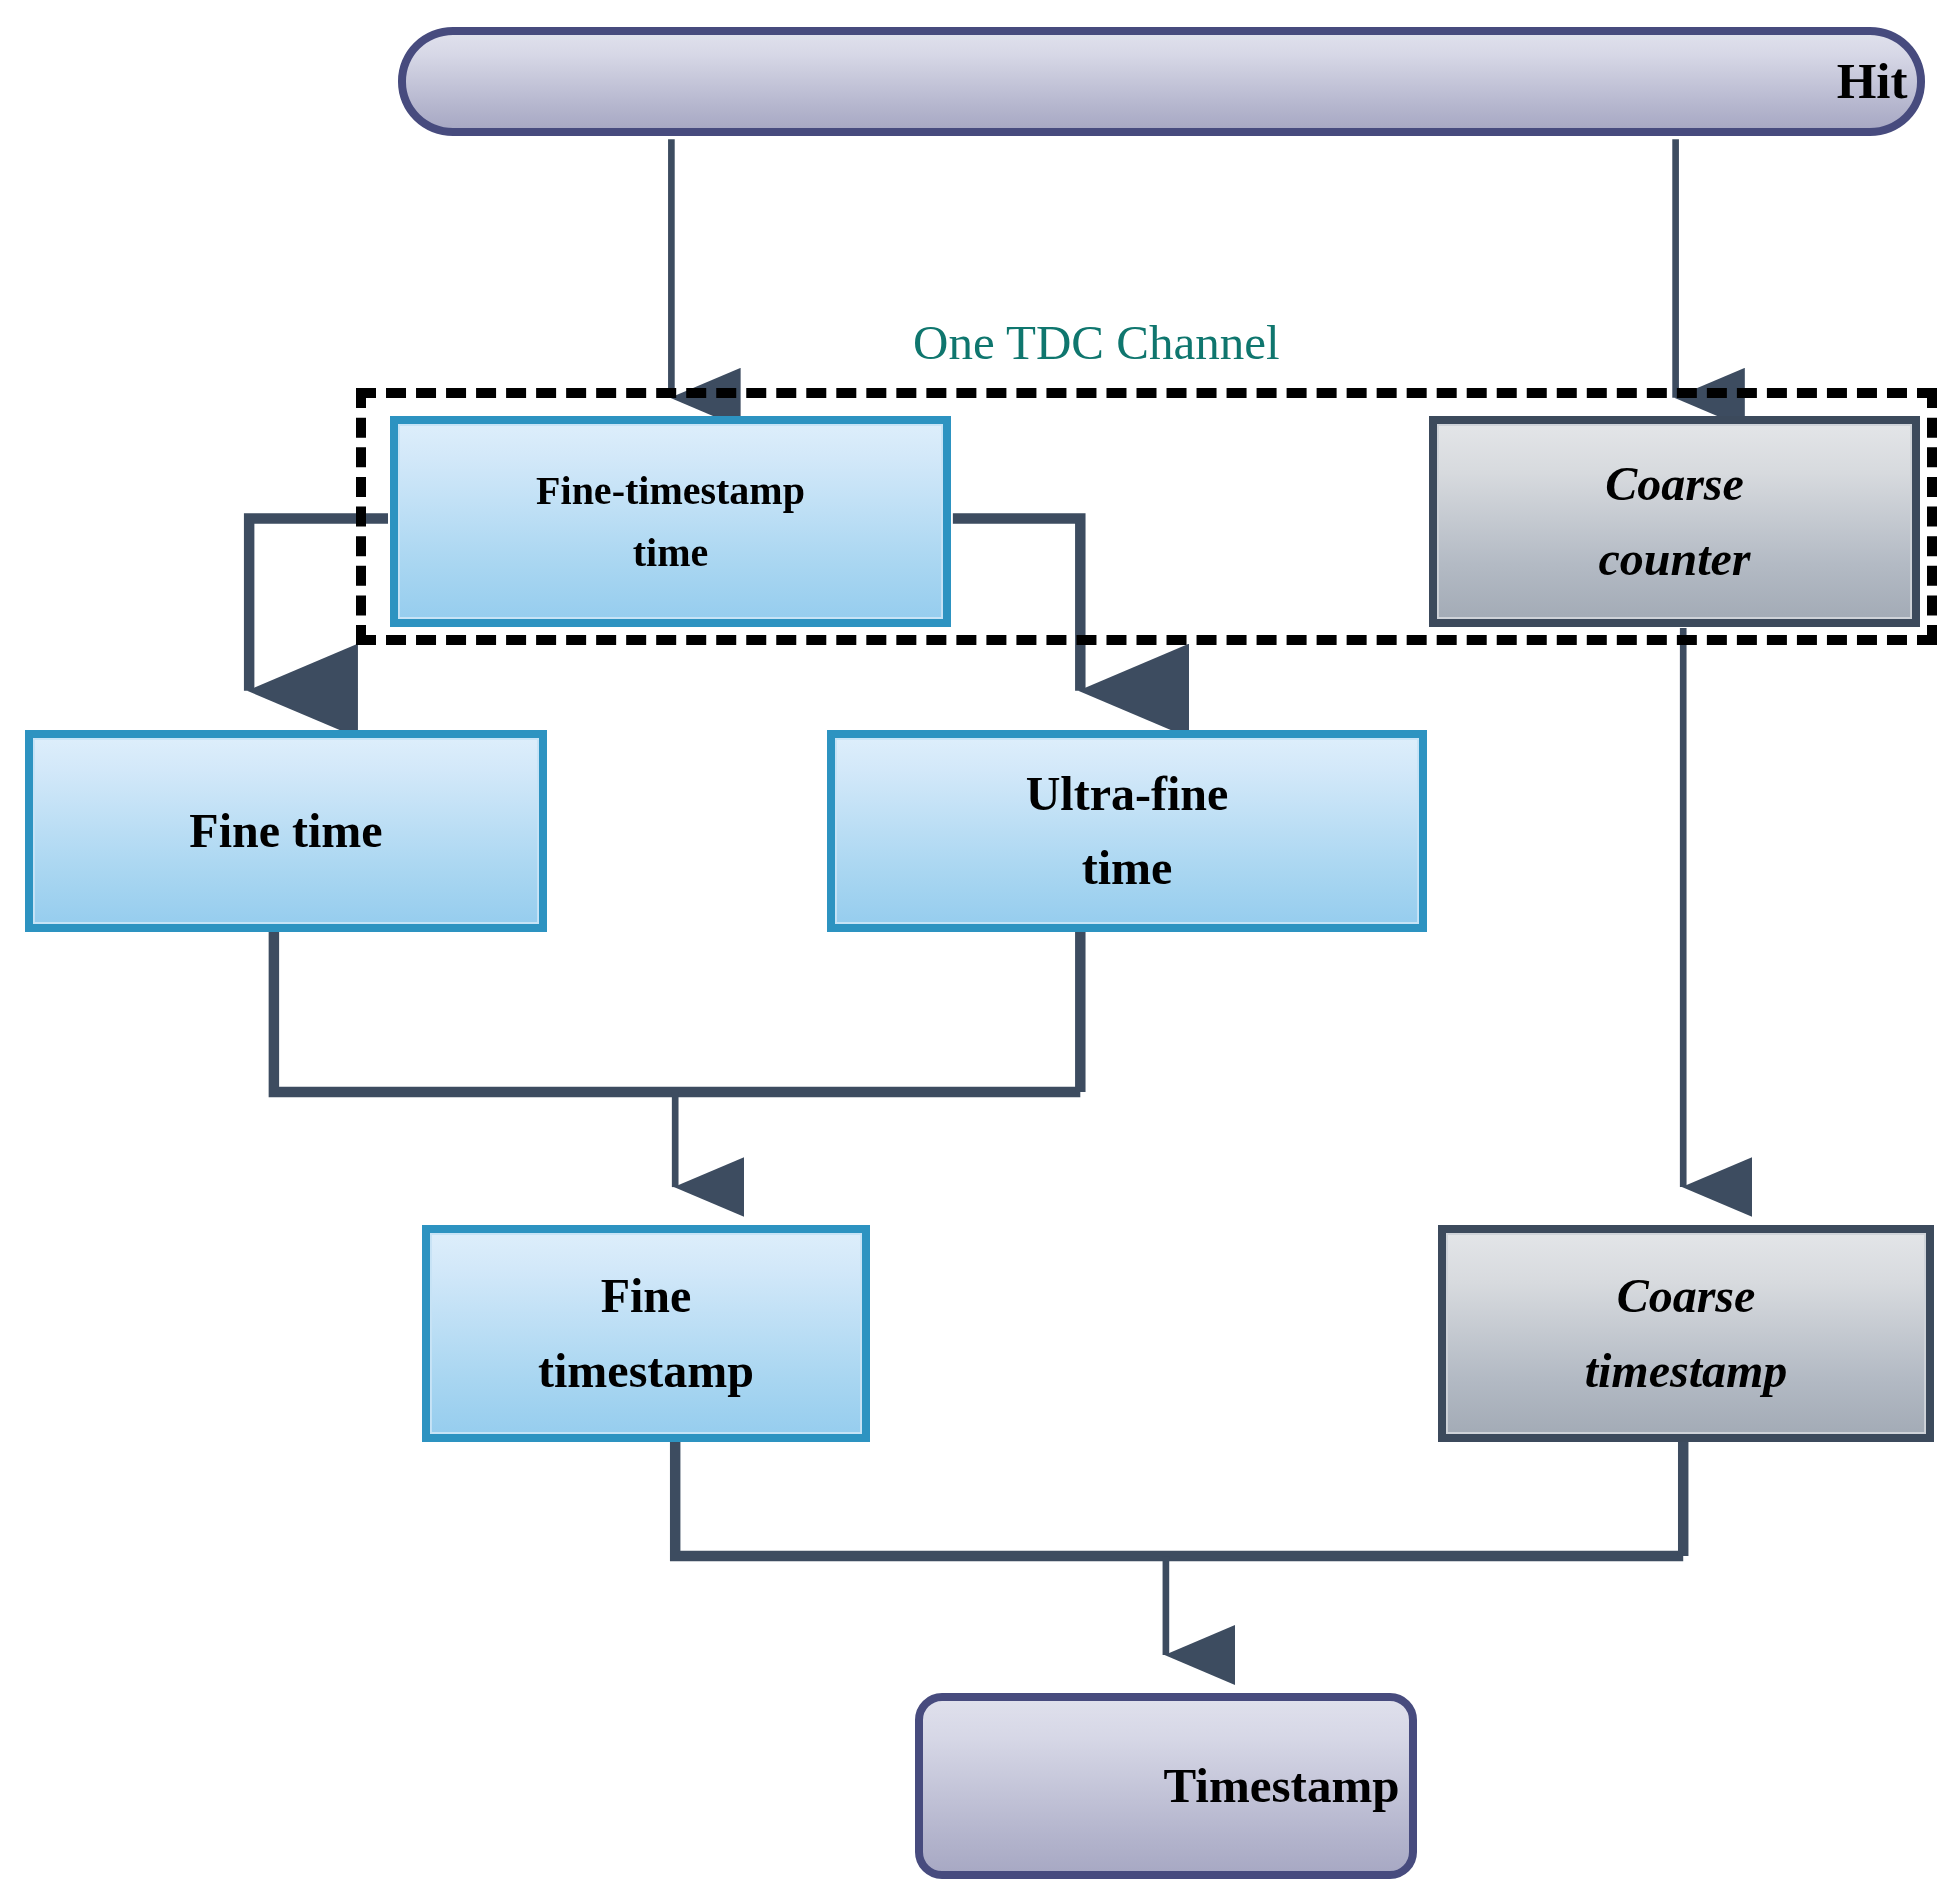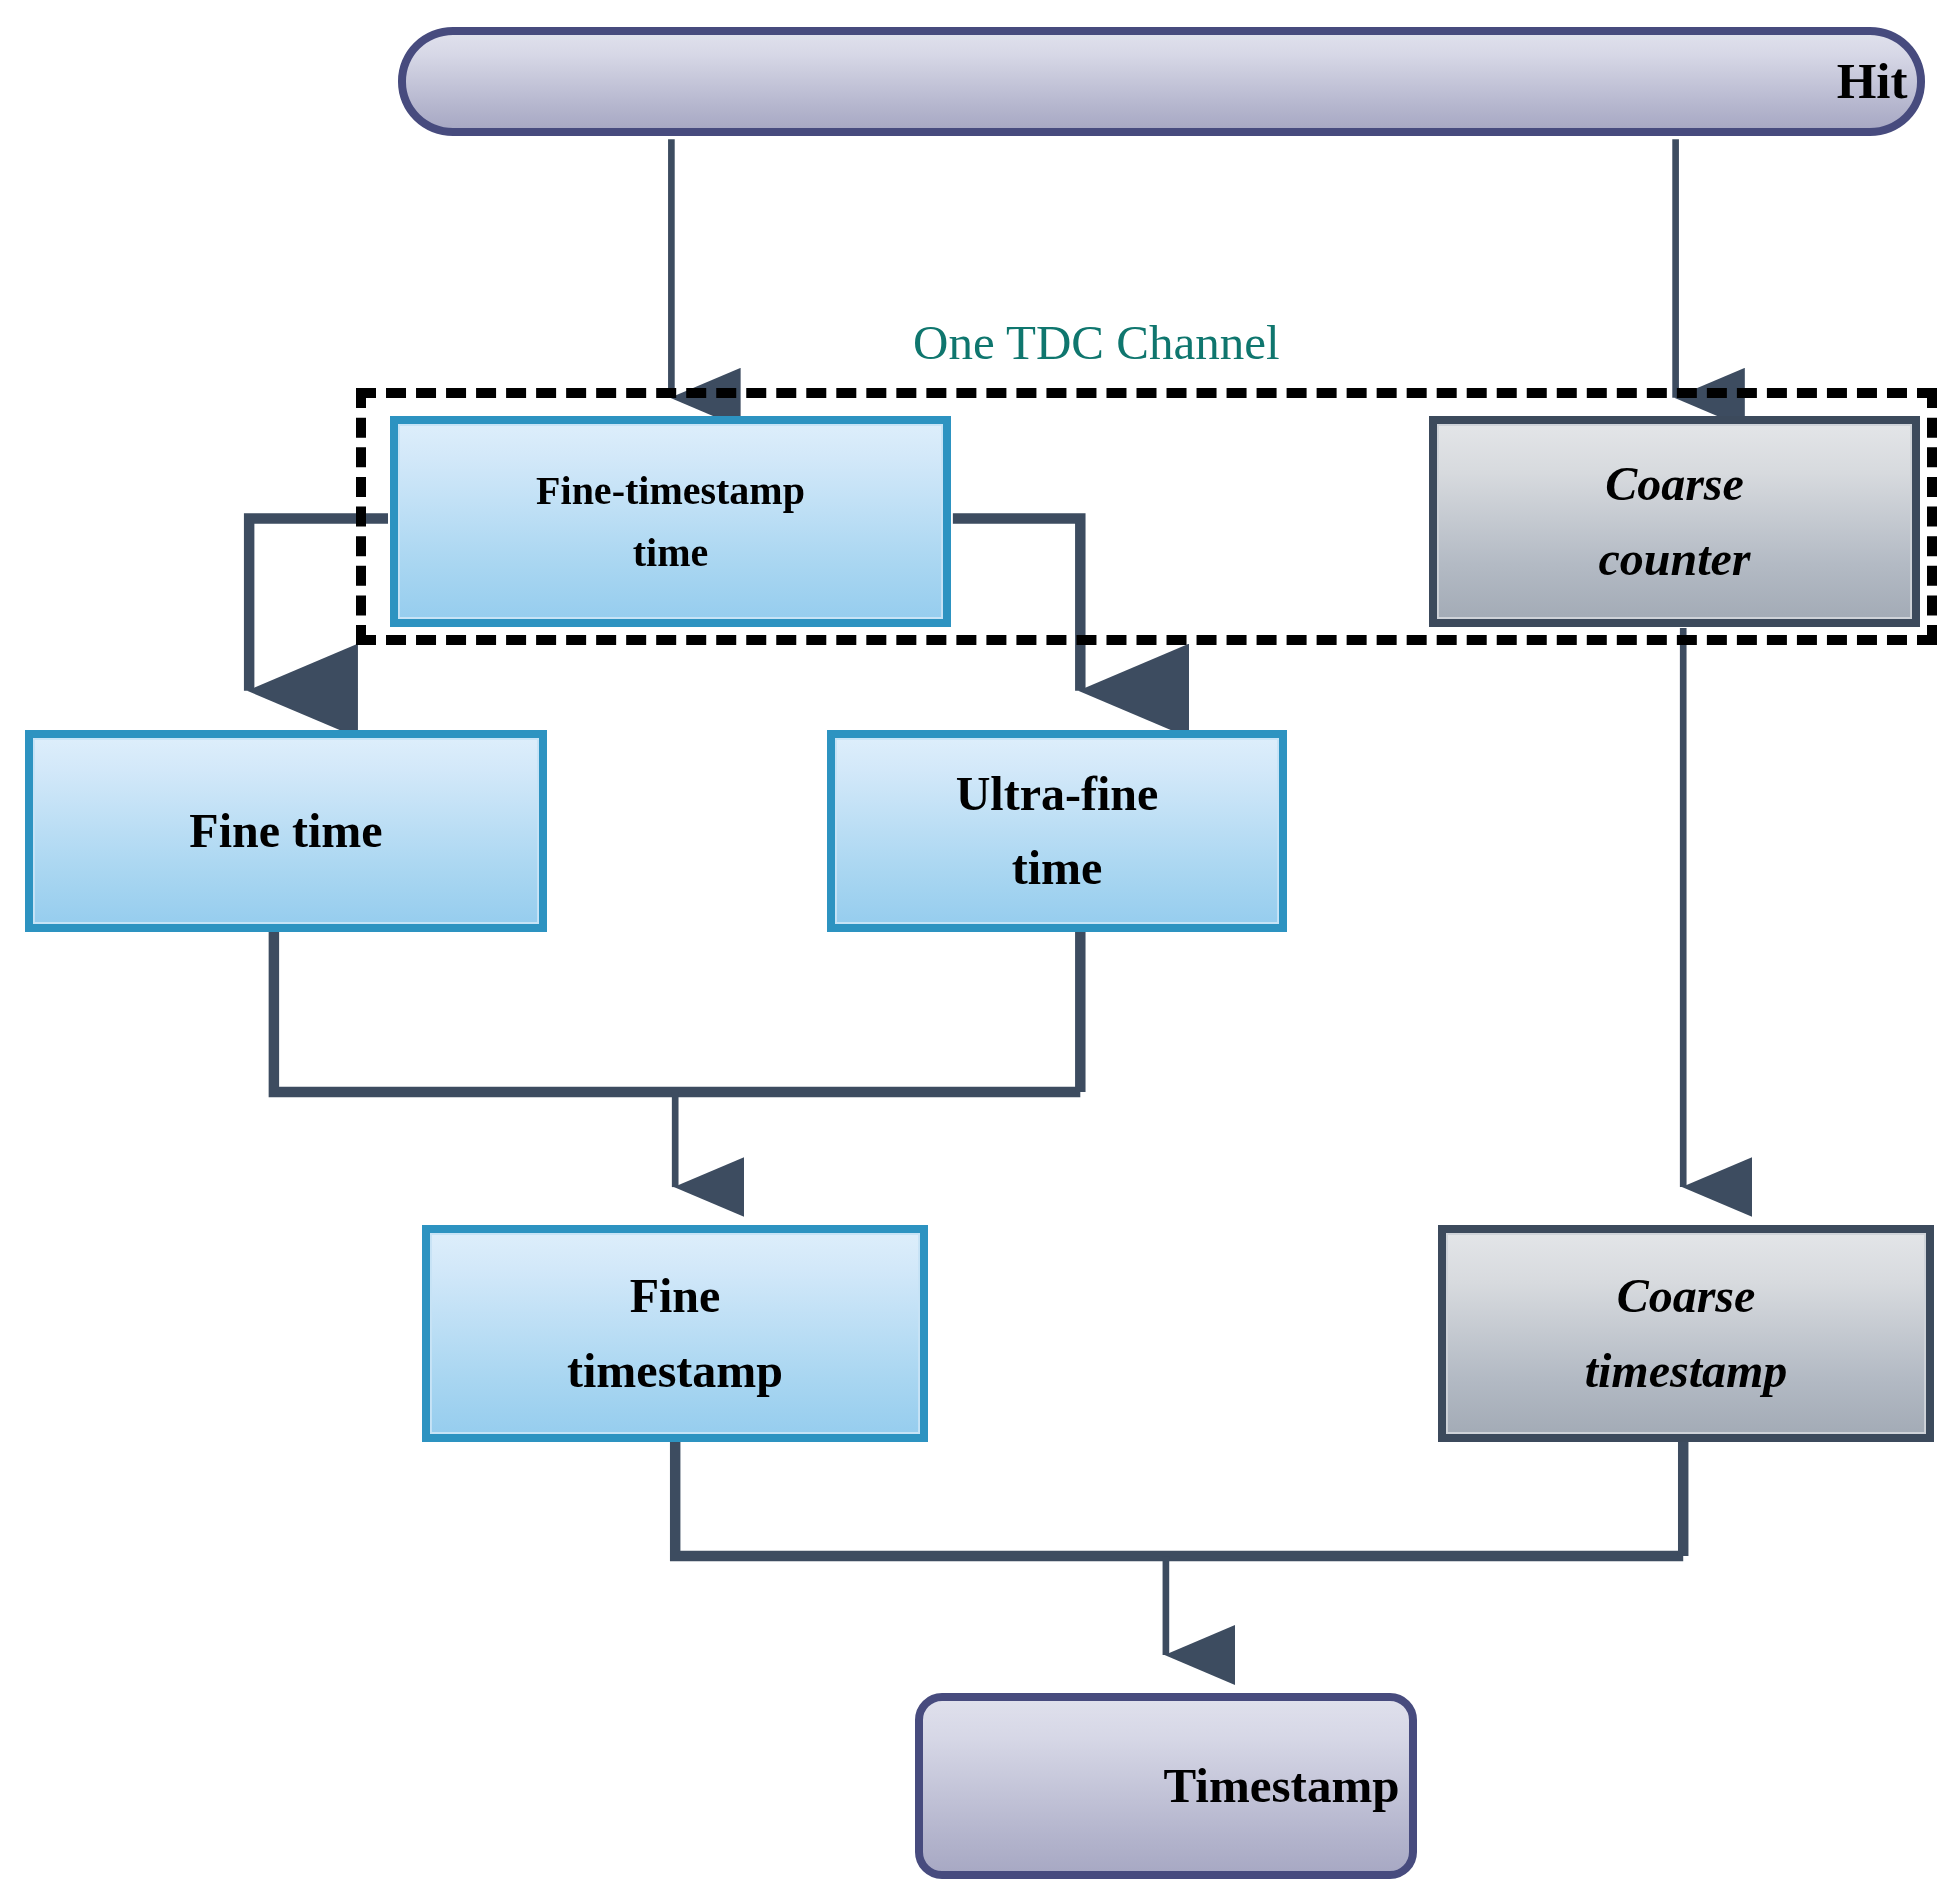--- a/index.html
+++ b/index.html
@@ -65,26 +65,26 @@
   }
   #node-coarse-counter {
     left: 1429px; top: 416px; width: 491px; height: 211px;
     font-size: 48px;
   }
   #node-fine-time {
     left: 25px; top: 730px; width: 522px; height: 202px;
     font-size: 48px;
   }
   #node-ultra-fine-time {
-    left: 827px; top: 730px; width: 460px; height: 202px;
+    left: 827px; top: 730px; width: 600px; height: 202px;
     font-size: 48px;
     justify-content: center;
   }
   #node-fine-timestamp {
-    left: 422px; top: 1225px; width: 506px; height: 217px;
+    left: 422px; top: 1225px; width: 448px; height: 217px;
     font-size: 48px;
   }
   #node-coarse-timestamp {
     left: 1438px; top: 1225px; width: 496px; height: 217px;
     font-size: 48px;
   }
   #node-timestamp {
     left: 915px; top: 1693px; width: 502px; height: 186px;
     border-radius: 27px;
     font-size: 49px;

